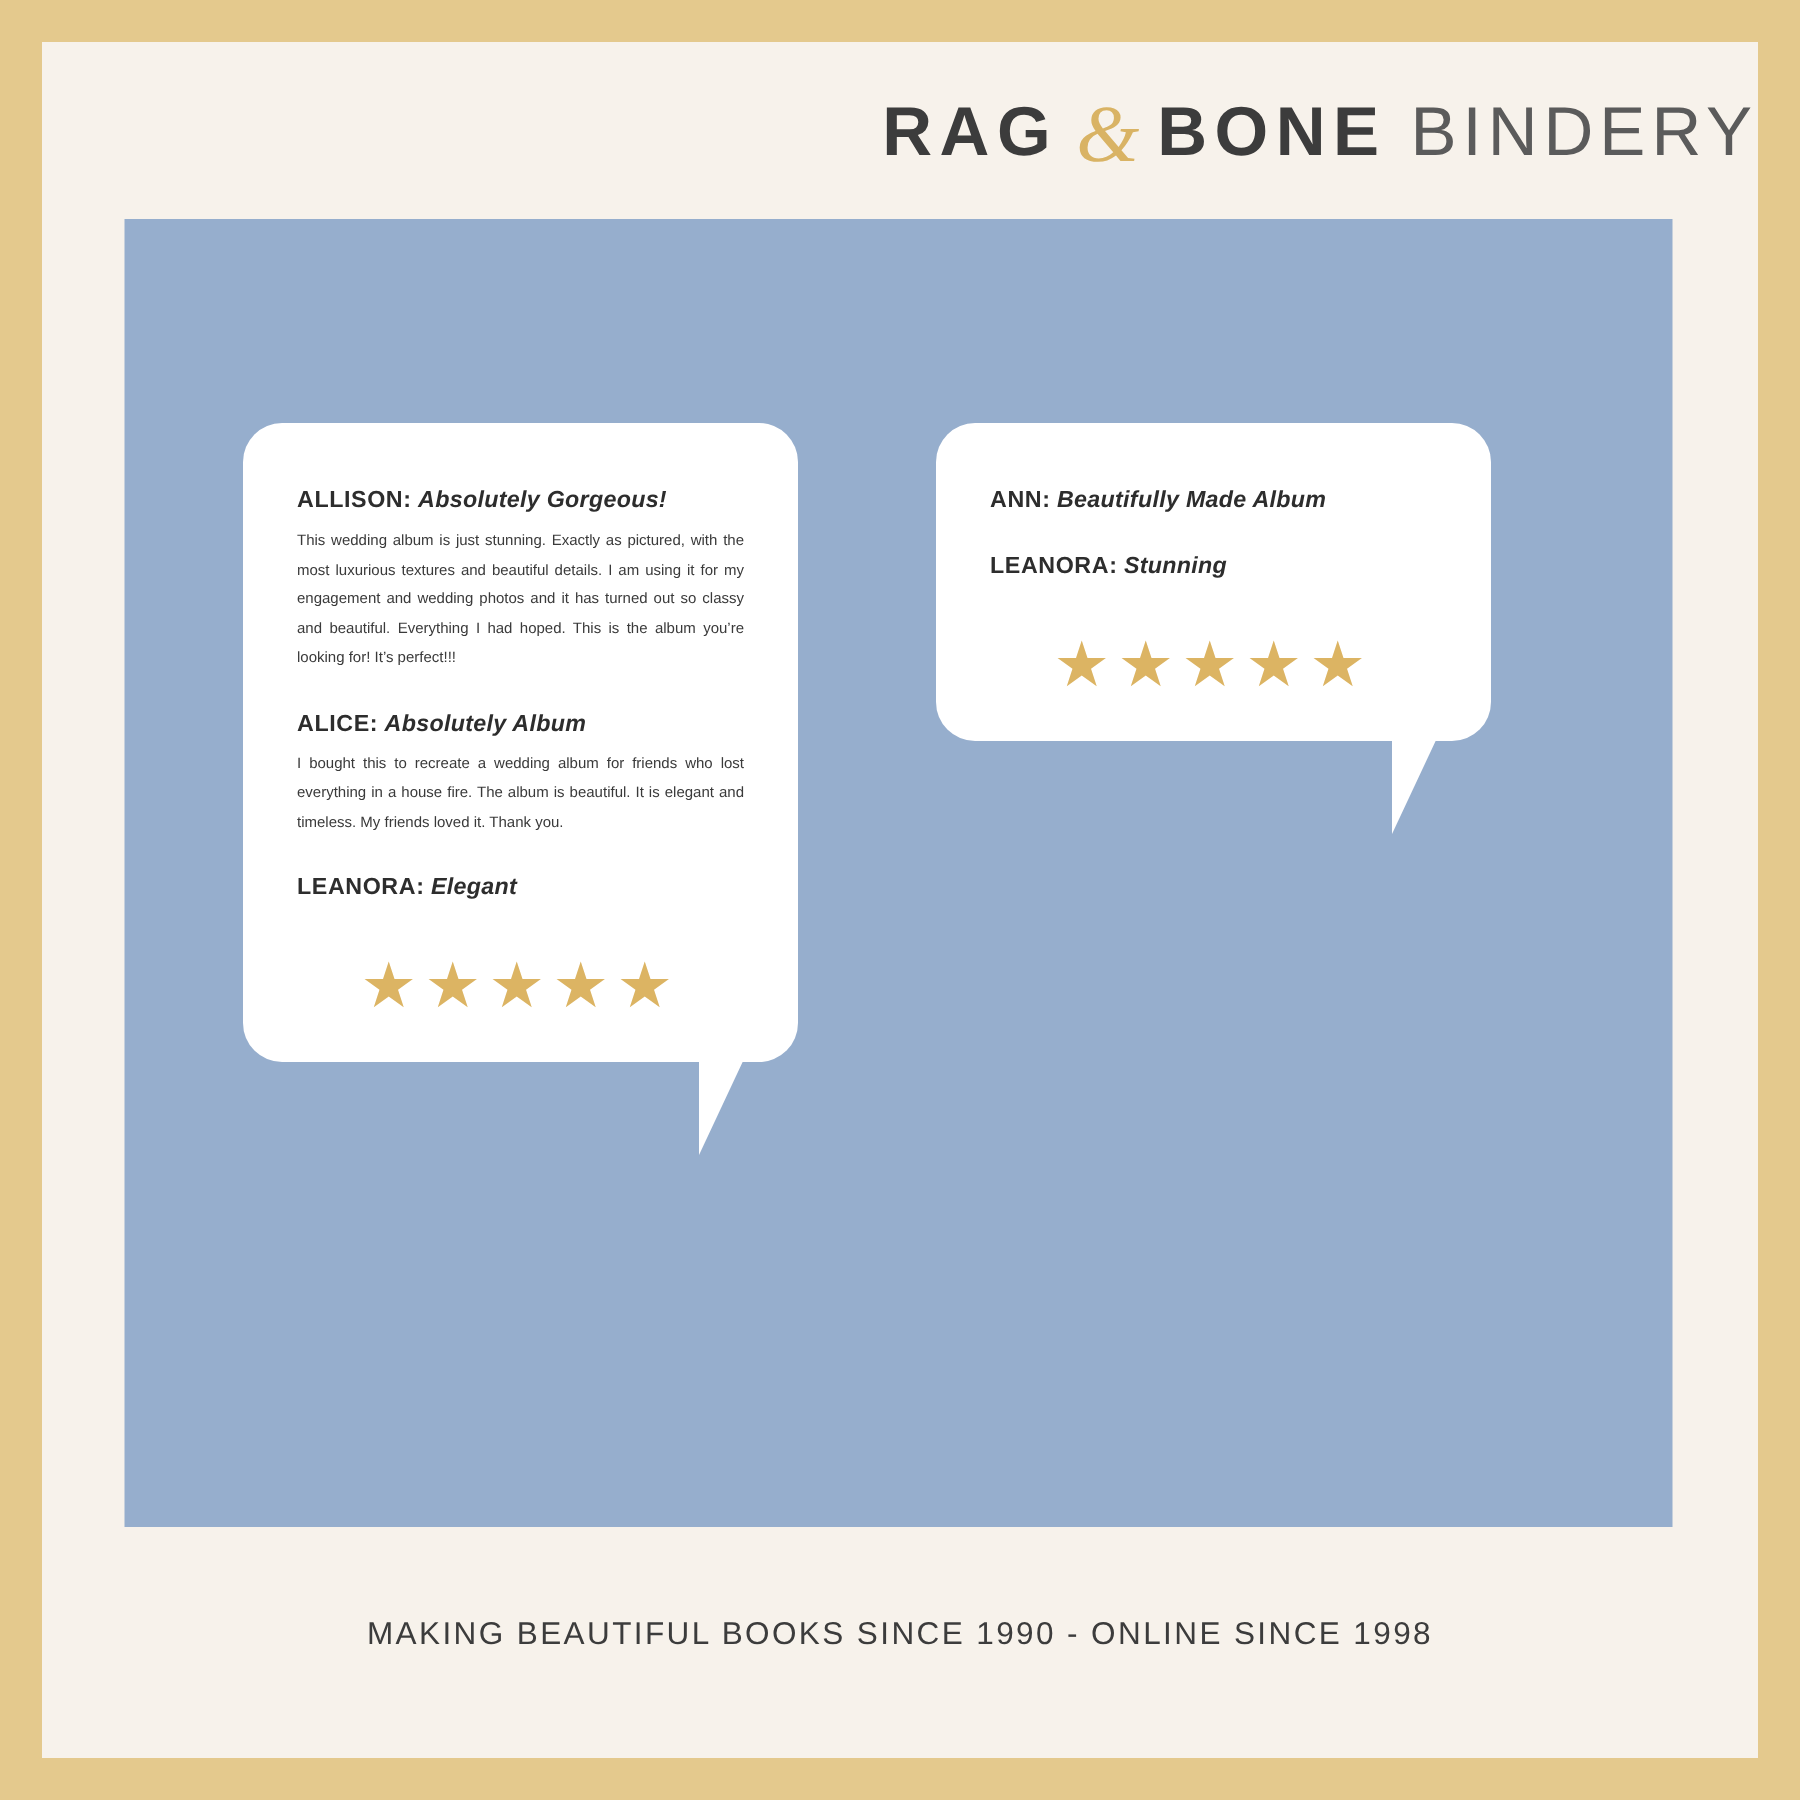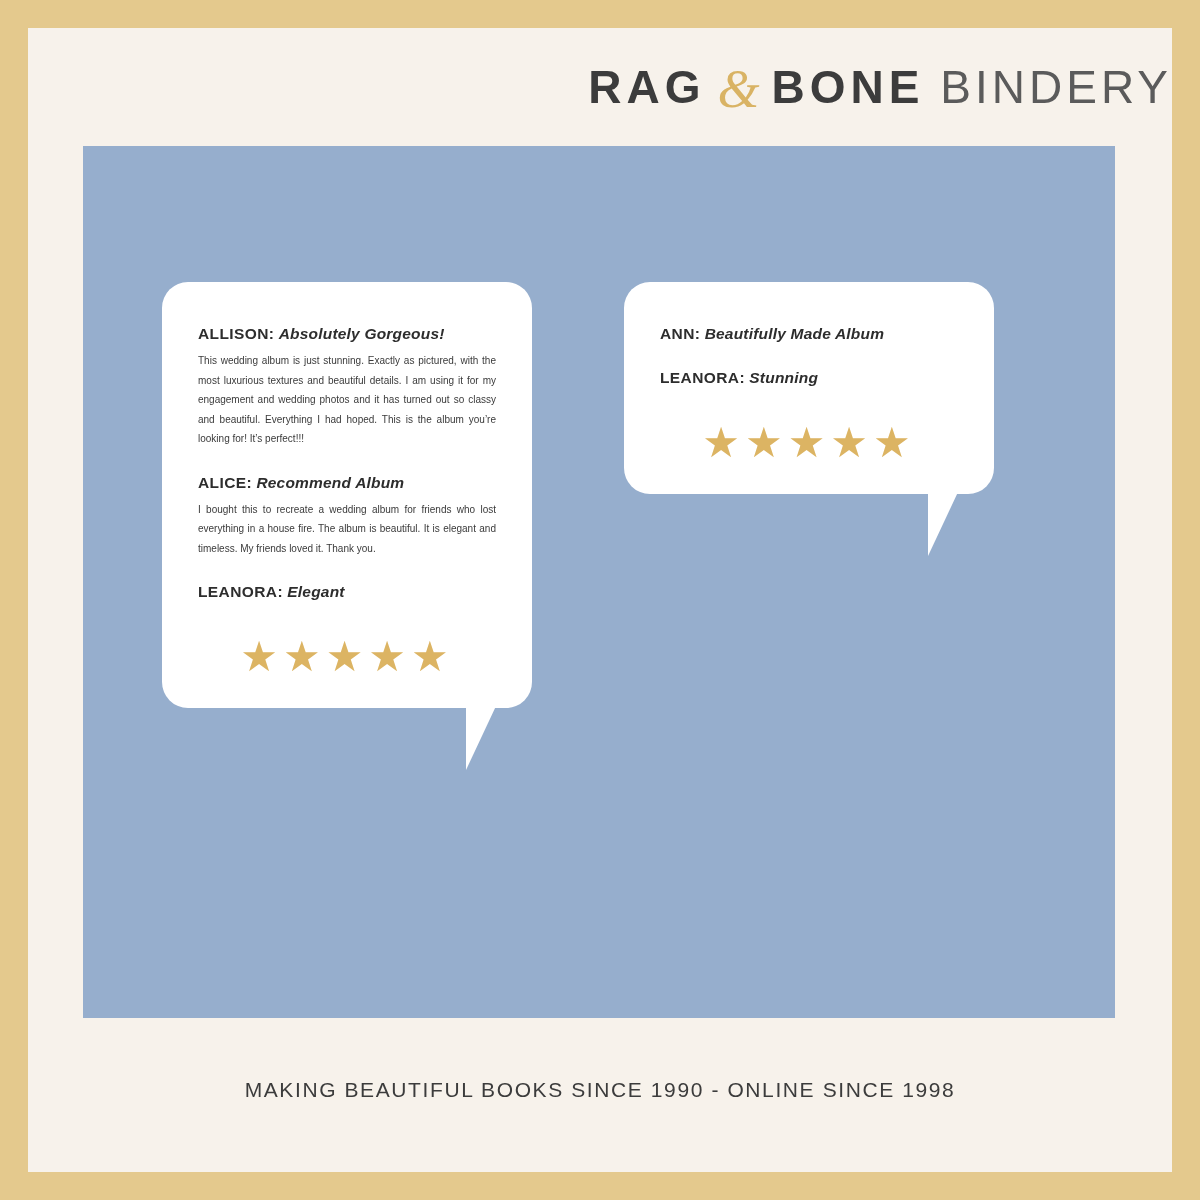--- a/index.html
+++ b/index.html
@@ -161,21 +161,21 @@
           <p class="r-head">
             <span class="r-name">ALLISON:</span>
             <span class="r-title">Absolutely Gorgeous!</span>
           </p>
           <p class="r-body">This wedding album is just stunning. Exactly as pictured, with the most luxurious textures and beautiful details. I am using it for my engagement and wedding photos and it has turned out so classy and beautiful. Everything I had hoped. This is the album you’re looking for! It’s perfect!!!</p>
         </div>
 
         <div class="review">
           <p class="r-head">
             <span class="r-name">ALICE:</span>
-            <span class="r-title">Recommend Album</span>
+            <span class="r-title">Absolutely Album</span>
           </p>
           <p class="r-body">I bought this to recreate a wedding album for friends who lost everything in a house fire. The album is beautiful. It is elegant and timeless. My friends loved it. Thank you.</p>
         </div>
 
         <div class="review">
           <p class="r-head">
             <span class="r-name">LEANORA:</span>
             <span class="r-title">Elegant</span>
           </p>
         </div>

